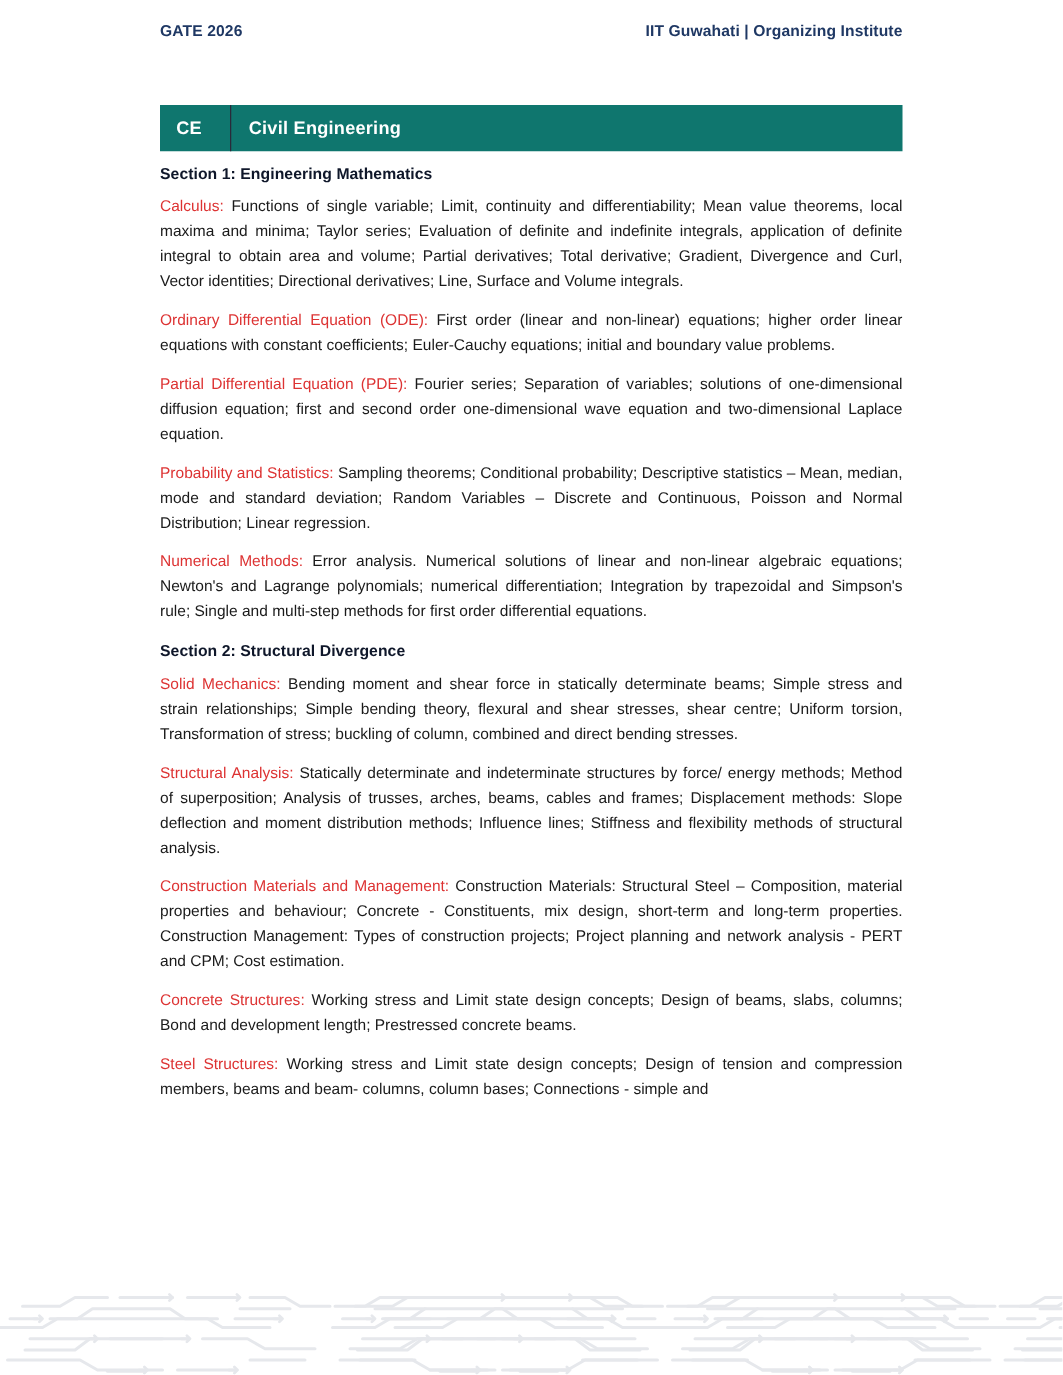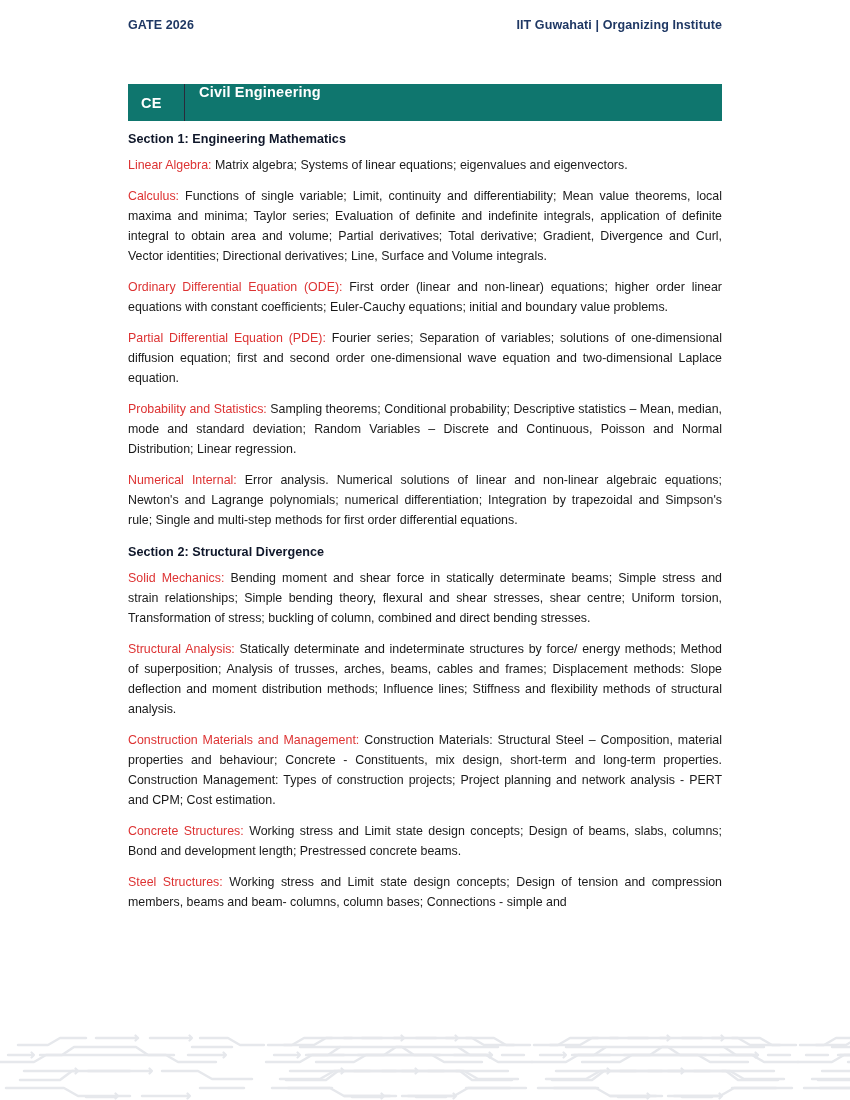--- a/index.html
+++ b/index.html
@@ -63,21 +63,21 @@
     display: flex;
     align-items: center;
     padding-left: 13px;
     box-sizing: border-box;
     border-right: 1.4px solid #2a2a3a;
   }
   .code-banner .name-cell {
     flex: 1;
     height: 100%;
     display: flex;
-    align-items: flex-start;
+    align-items: center;
     padding-left: 14px;
     box-sizing: border-box;
   }
   .code-banner .code-text,
   .code-banner .name-text {
     color: #ffffff;
     font-weight: bold;
     font-size: 14.5px;
     letter-spacing: 0.2px;
   }
@@ -156,31 +156,30 @@
     </div>
     <div class="name-cell">
       <span class="name-text">Civil Engineering</span>
     </div>
   </div>
 
   <div class="content">
 
     <div class="section-heading">Section 1: Engineering Mathematics</div>
 
-    <p class="topic"><span class="label">Linear Algebra:</span><span class="body-text"> Matrix algebra; Systems of linear equations; eigenvalues and eigenvectors.</span></p>
 
     <p class="topic"><span class="label">Calculus:</span><span class="body-text"> Functions of single variable; Limit, continuity and differentiability; Mean value theorems, local maxima and minima; Taylor series; Evaluation of definite and indefinite integrals, application of definite integral to obtain area and volume; Partial derivatives; Total derivative; Gradient, Divergence and Curl, Vector identities; Directional derivatives; Line, Surface and Volume integrals.</span></p>
 
     <p class="topic"><span class="label">Ordinary Differential Equation (ODE):</span><span class="body-text"> First order (linear and non-linear) equations; higher order linear equations with constant coefficients; Euler-Cauchy equations; initial and boundary value problems.</span></p>
 
     <p class="topic"><span class="label">Partial Differential Equation (PDE):</span><span class="body-text"> Fourier series; Separation of variables; solutions of one-dimensional diffusion equation; first and second order one-dimensional wave equation and two-dimensional Laplace equation.</span></p>
 
     <p class="topic"><span class="label">Probability and Statistics:</span><span class="body-text"> Sampling theorems; Conditional probability; Descriptive statistics – Mean, median, mode and standard deviation; Random Variables – Discrete and Continuous, Poisson and Normal Distribution; Linear regression.</span></p>
 
-    <p class="topic"><span class="label">Numerical Internal:</span><span class="body-text"> Error analysis. Numerical solutions of linear and non-linear algebraic equations; Newton's and Lagrange polynomials; numerical differentiation; Integration by trapezoidal and Simpson's rule; Single and multi-step methods for first order differential equations.</span></p>
+    <p class="topic"><span class="label">Numerical Methods:</span><span class="body-text"> Error analysis. Numerical solutions of linear and non-linear algebraic equations; Newton's and Lagrange polynomials; numerical differentiation; Integration by trapezoidal and Simpson's rule; Single and multi-step methods for first order differential equations.</span></p>
 
     <div class="section-heading spaced-top">Section 2: Structural Divergence</div>
 
 
     <p class="topic"><span class="label">Solid Mechanics:</span><span class="body-text"> Bending moment and shear force in statically determinate beams; Simple stress and strain relationships; Simple bending theory, flexural and shear stresses, shear centre; Uniform torsion, Transformation of stress; buckling of column, combined and direct bending stresses.</span></p>
 
     <p class="topic"><span class="label">Structural Analysis:</span><span class="body-text"> Statically determinate and indeterminate structures by force/ energy methods; Method of superposition; Analysis of trusses, arches, beams, cables and frames; Displacement methods: Slope deflection and moment distribution methods; Influence lines; Stiffness and flexibility methods of structural analysis.</span></p>
 
     <p class="topic"><span class="label">Construction Materials and Management:</span><span class="body-text"> Construction Materials: Structural Steel – Composition, material properties and behaviour; Concrete - Constituents, mix design, short-term and long-term properties. Construction Management: Types of construction projects; Project planning and network analysis - PERT and CPM; Cost estimation.</span></p>
 

